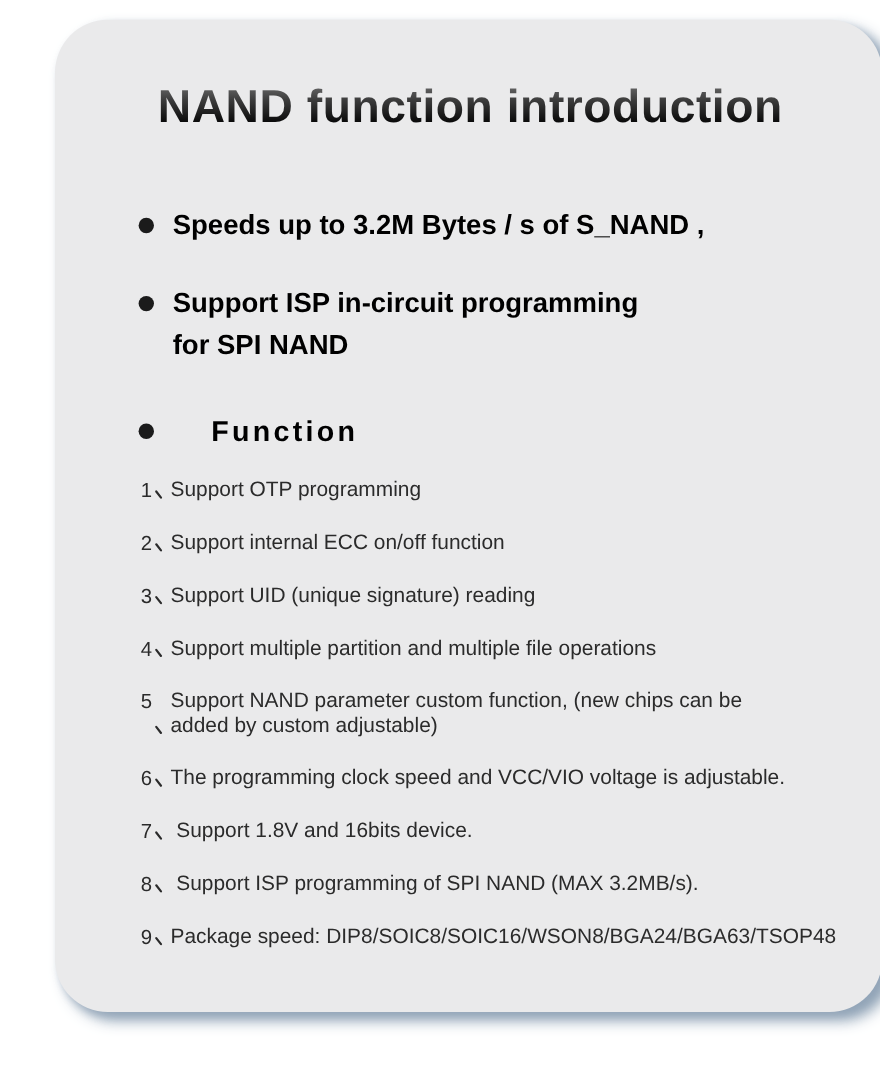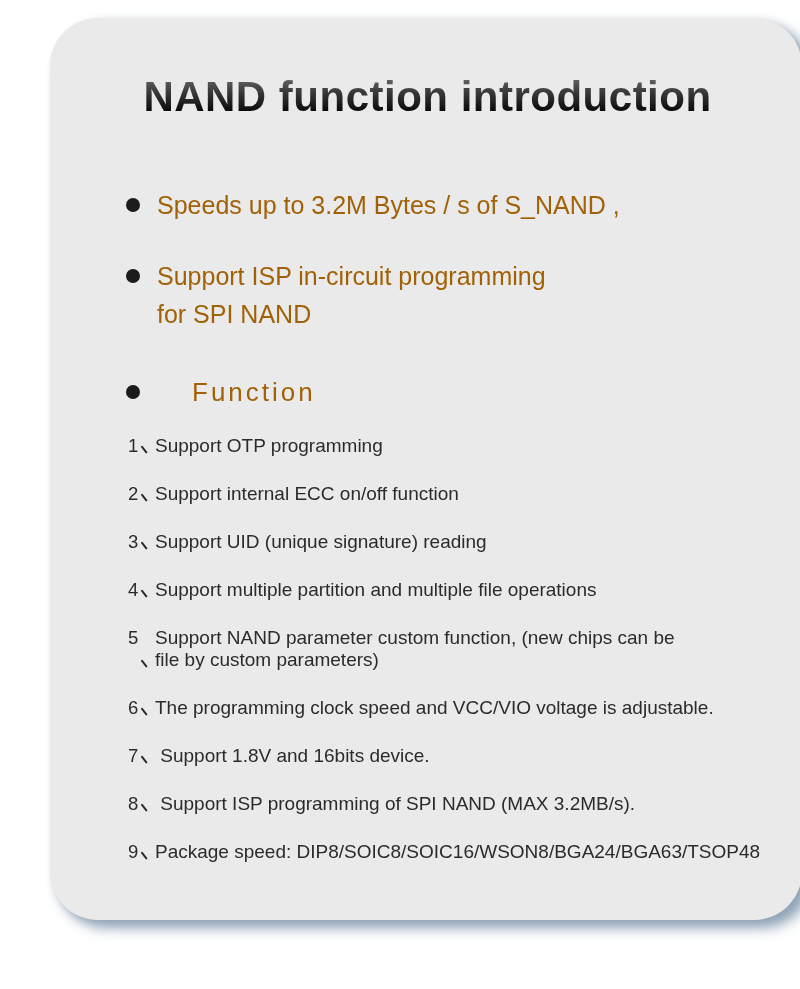--- a/index.html
+++ b/index.html
@@ -19,21 +19,21 @@
     background:linear-gradient(180deg,#7a7a7a 0%, #3c3c3c 38%, #0a0a0a 78%);
     -webkit-background-clip:text; background-clip:text;
     -webkit-text-fill-color:transparent; color:#111;
   }
 
   .bullets { margin-top:64px; }
   .bullet { display:flex; padding-left:43px; margin-bottom:33px; }
   .bullet.heading { margin-bottom:24px; margin-top:40px;gap:28px; }
   .dot { width:14px; height:14px; border-radius:50%; background:#1b1b1b;
          flex-shrink:0; margin-top:12px; margin-right:17px; }
-  .btext { font-size:25px; font-weight:normal; color:#a16207; line-height:38px; }
+  .btext { font-size:25px; font-weight:bold; color:#000000; line-height:38px; }
   .btext span { display:block; white-space:pre-wrap; }
   .heading .btext { letter-spacing:3px; padding-left:7px; font-size:26px; }
 
   .fn-list { margin-top:22px; padding-left:45px; }
   .fn-item { display:flex; margin-bottom:26px; font-size:19px; color:#2b2b2b; line-height:22px; }
   .fn-marker { flex-shrink:0; width:27px; display:flex; font-size:18.5px; }
   .dun { display:inline-block; position:relative; width:13px; }
   .dun::before { content:''; position:absolute; left:5px; bottom:4px;
                  width:2.4px; height:8.5px; border-radius:2px; background:#2b2b2b;
                  transform:rotate(-38deg); }
@@ -118,21 +118,21 @@
       </div>
     </div>
 
     <div class="fn-item">
       <span class="fn-marker">
           <span>5</span>
           <span class="dun"></span>
         </span>
       <div class="fn-text">
         <span>Support NAND parameter custom function, (new chips can be</span>
-        <span>file by custom parameters)</span>
+        <span>added by custom adjustable)</span>
       </div>
     </div>
 
     <div class="fn-item">
       <span class="fn-marker">
           <span>6</span>
           <span class="dun"></span>
         </span>
       <div class="fn-text">
         <span>The programming clock speed and VCC/VIO voltage is adjustable.</span>

